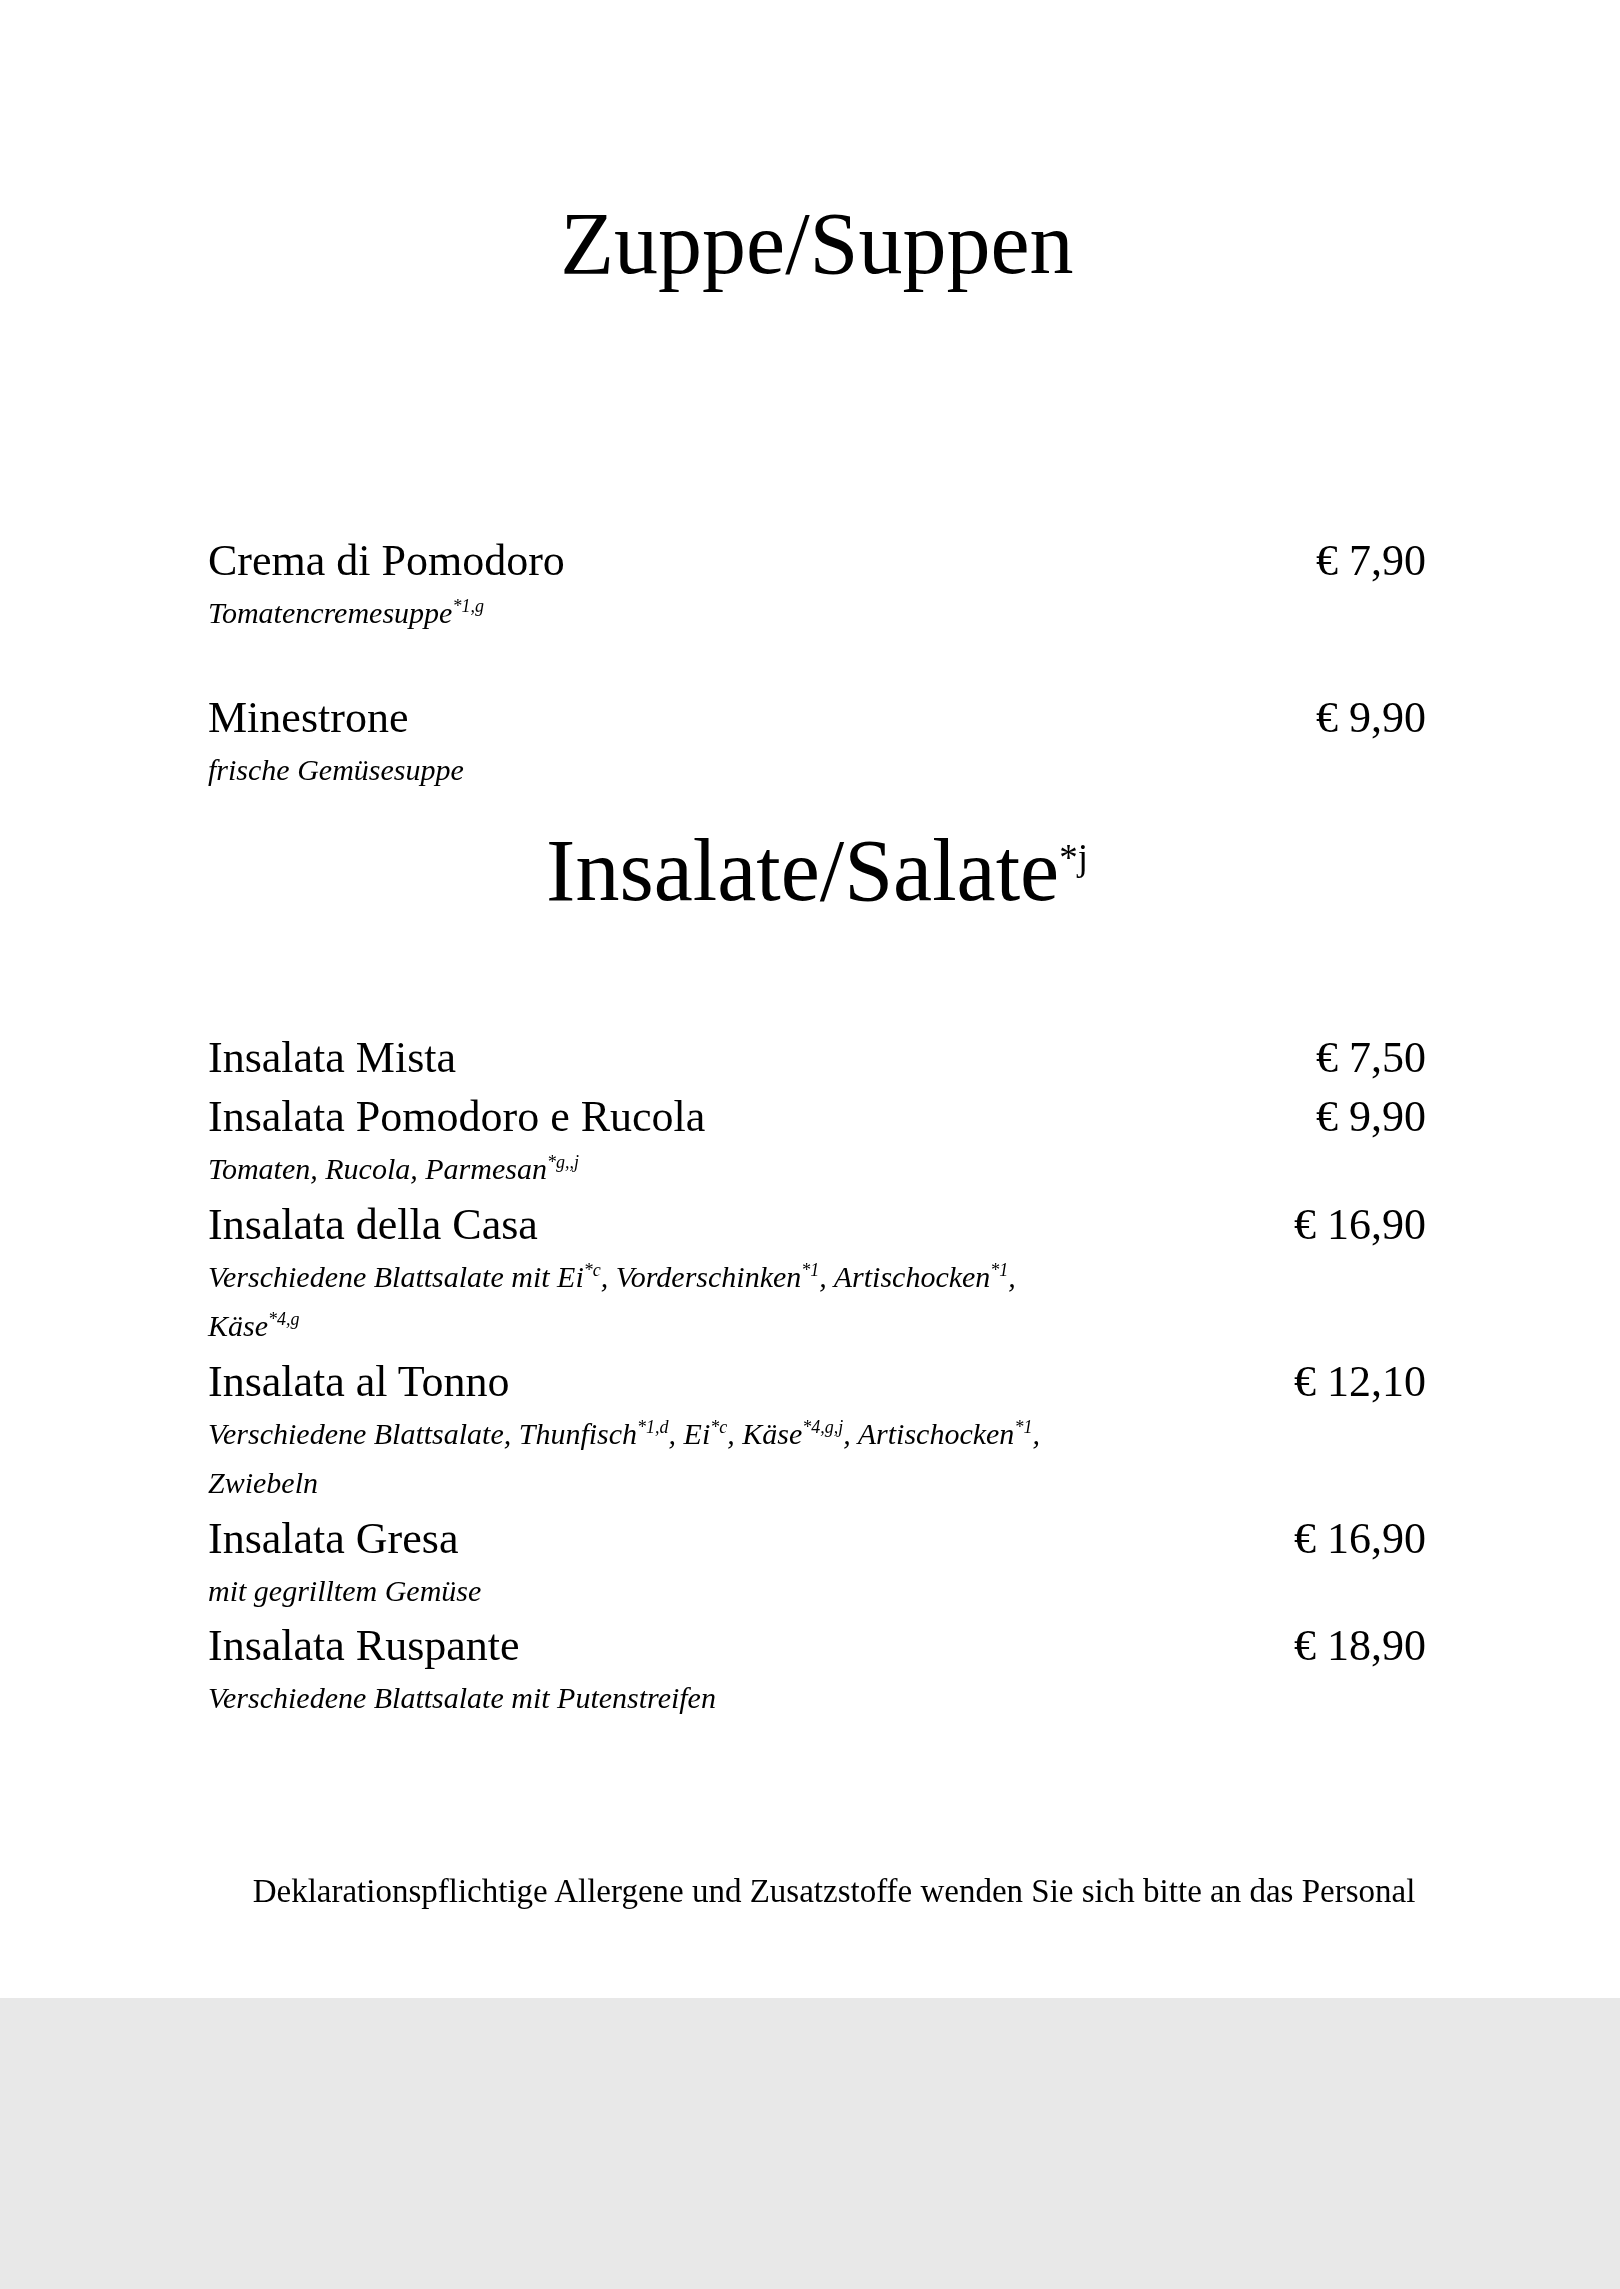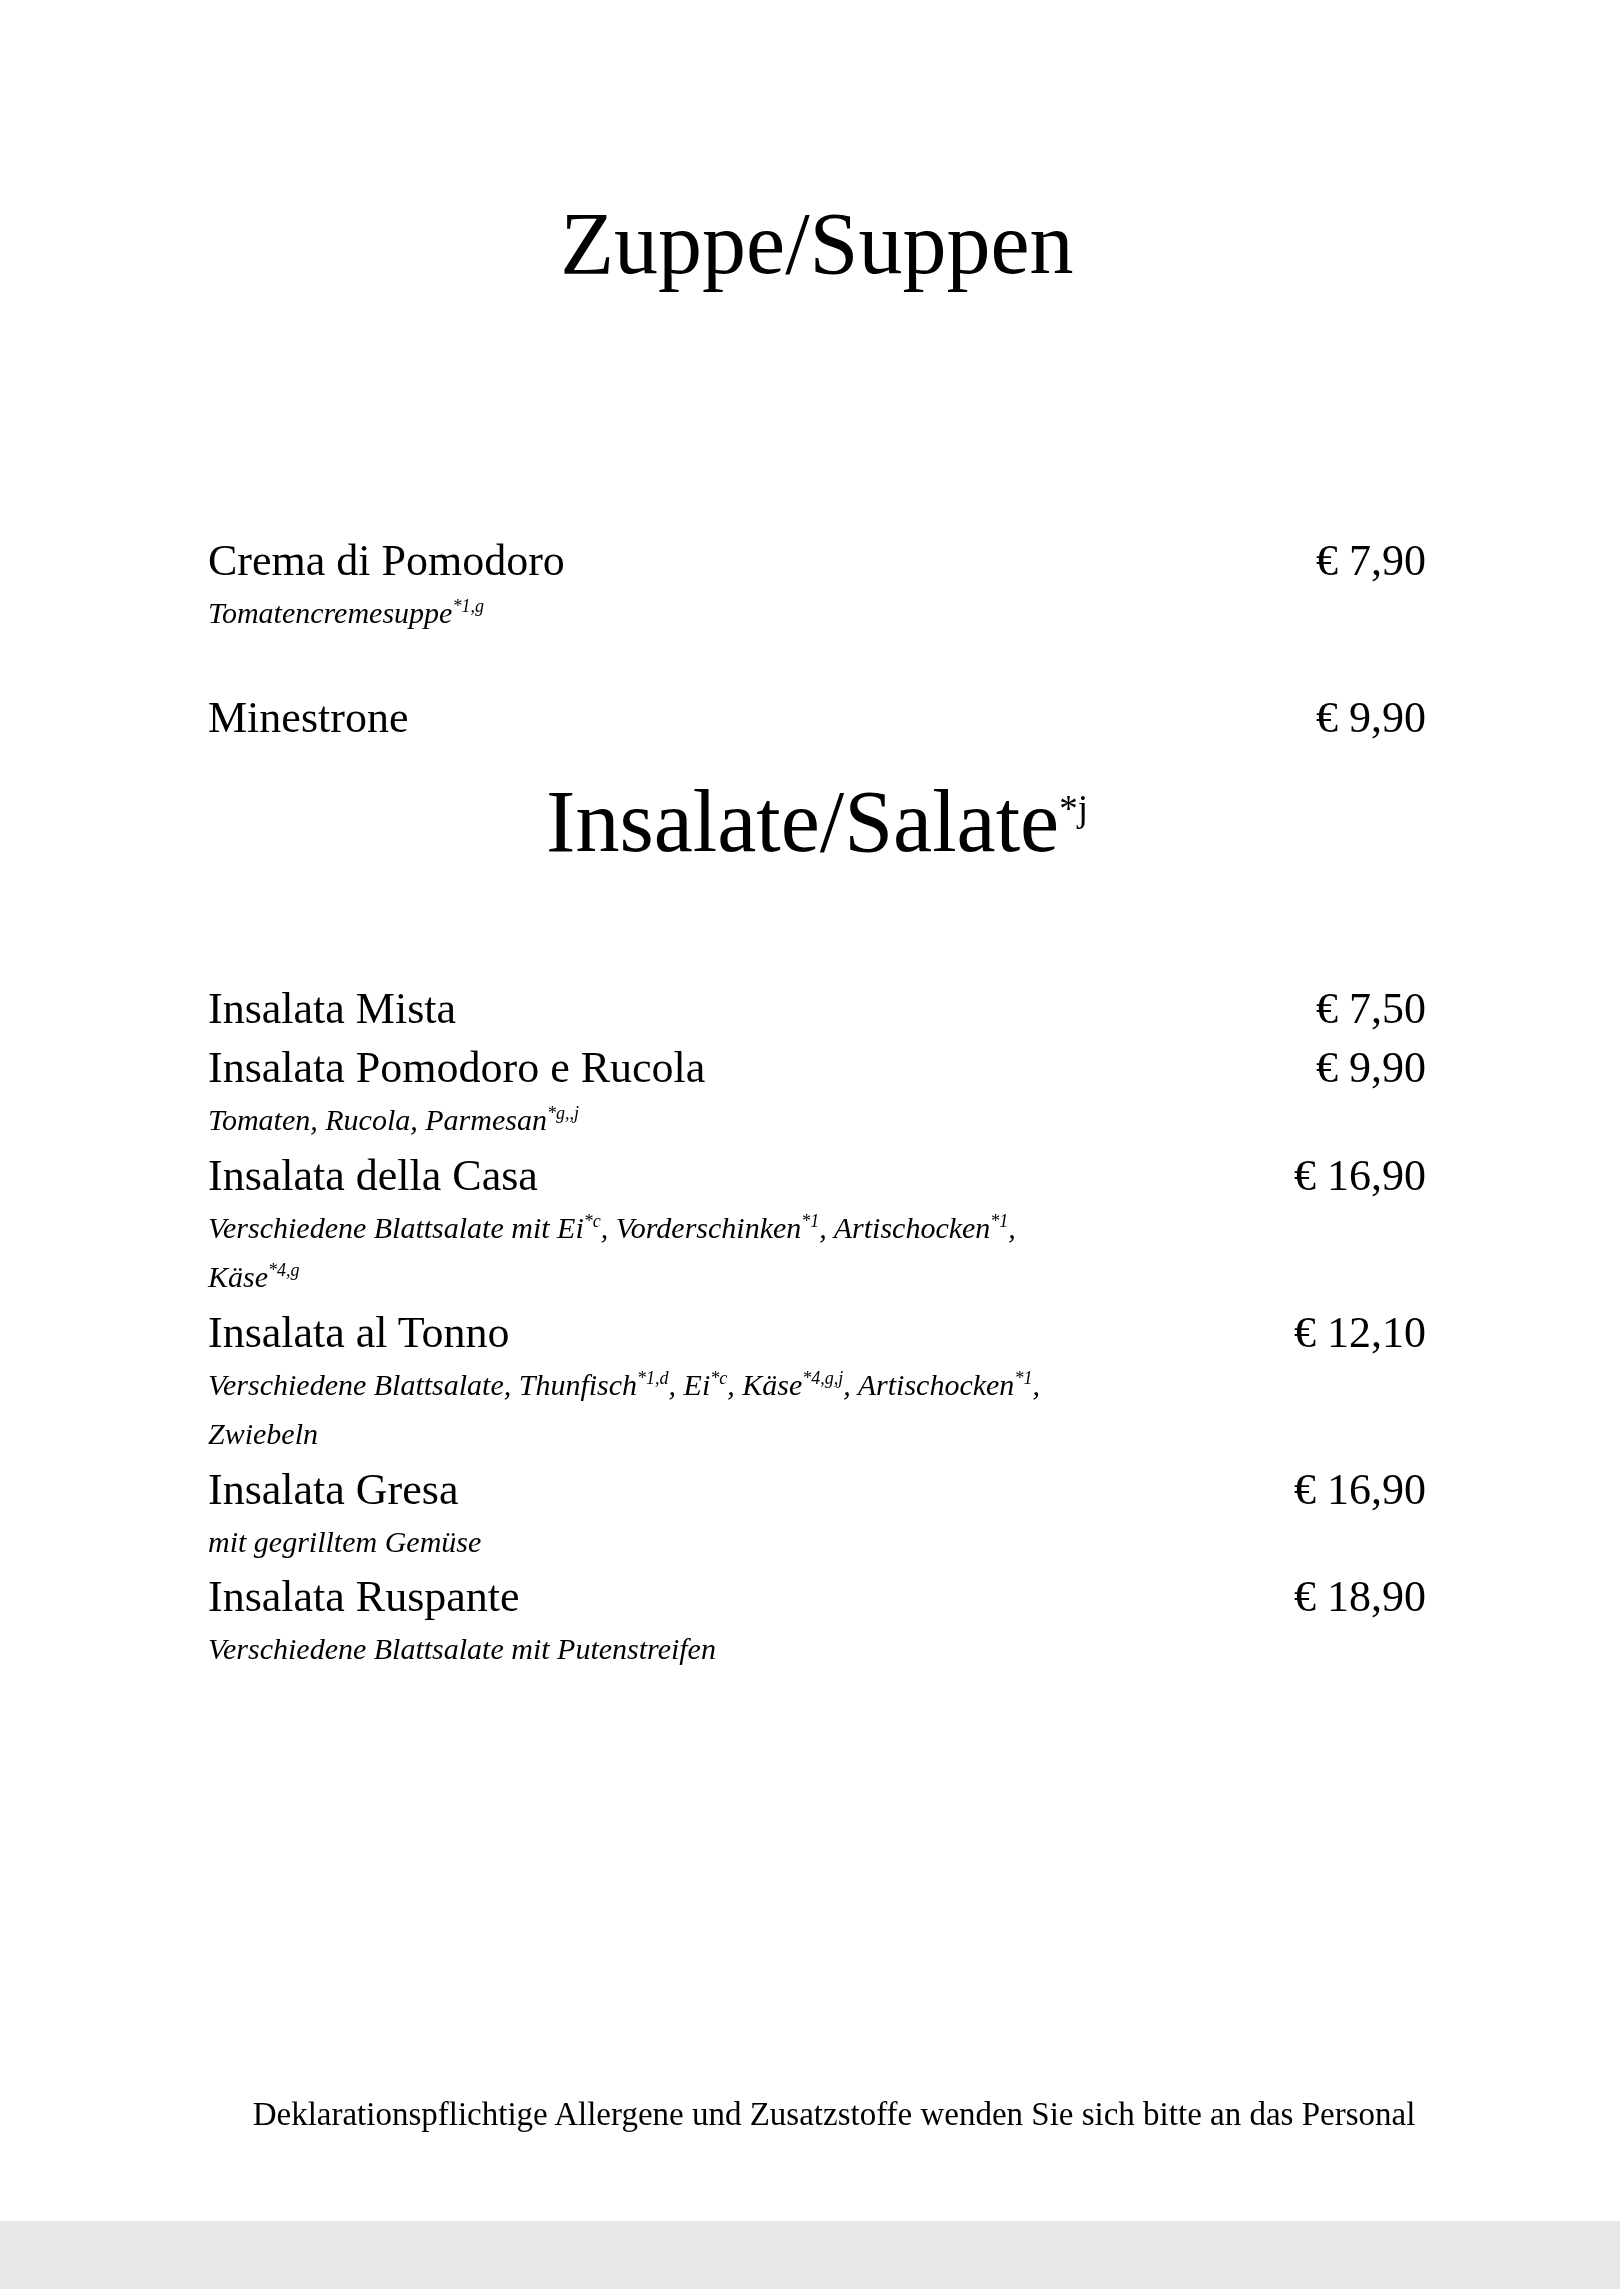--- a/index.html
+++ b/index.html
@@ -1,20 +1,20 @@
 <!DOCTYPE html>
 <html><head>
 <meta charset="utf-8">
 <style>
   * { box-sizing: border-box; }
   html, body { margin: 0; padding: 0; background: #e8e8e8; }
   .page {
     position: relative;
     width: 1620px;
-    height: 2221px;
+    height: 1998px;
     margin: 0 auto;
     background: #ffffff;
     color: #000000;
     font-family: "Liberation Serif", "DejaVu Serif", serif;
     overflow: hidden;
   }
   .content {
     padding: 196px 194px 0 208px;
   }
   .section-title {
@@ -81,20 +81,21 @@
       <span class="item-price">€ 7,90</span>
     </div>
   <div class="desc-line"><span>Tomatencremesuppe</span><sup class="desc-sup">*1,g</sup></div>
           </div>
 
   <div class="item">
     <div class="item-head">
       <span class="item-name">Minestrone</span>
       <span class="item-price">€ 9,90</span>
     </div>
+  <div class="desc-line"><span>frische Gemüsesuppe</span></div>
           </div>
 </div>
     </section>
 
     <section class="menu-section section-salads">
       <h1 class="section-title"><span>Insalate/Salate</span><sup class="title-sup">*j</sup></h1>
       <div class="items">
   <div class="item">
     <div class="item-head">
       <span class="item-name">Insalata Mista</span>

